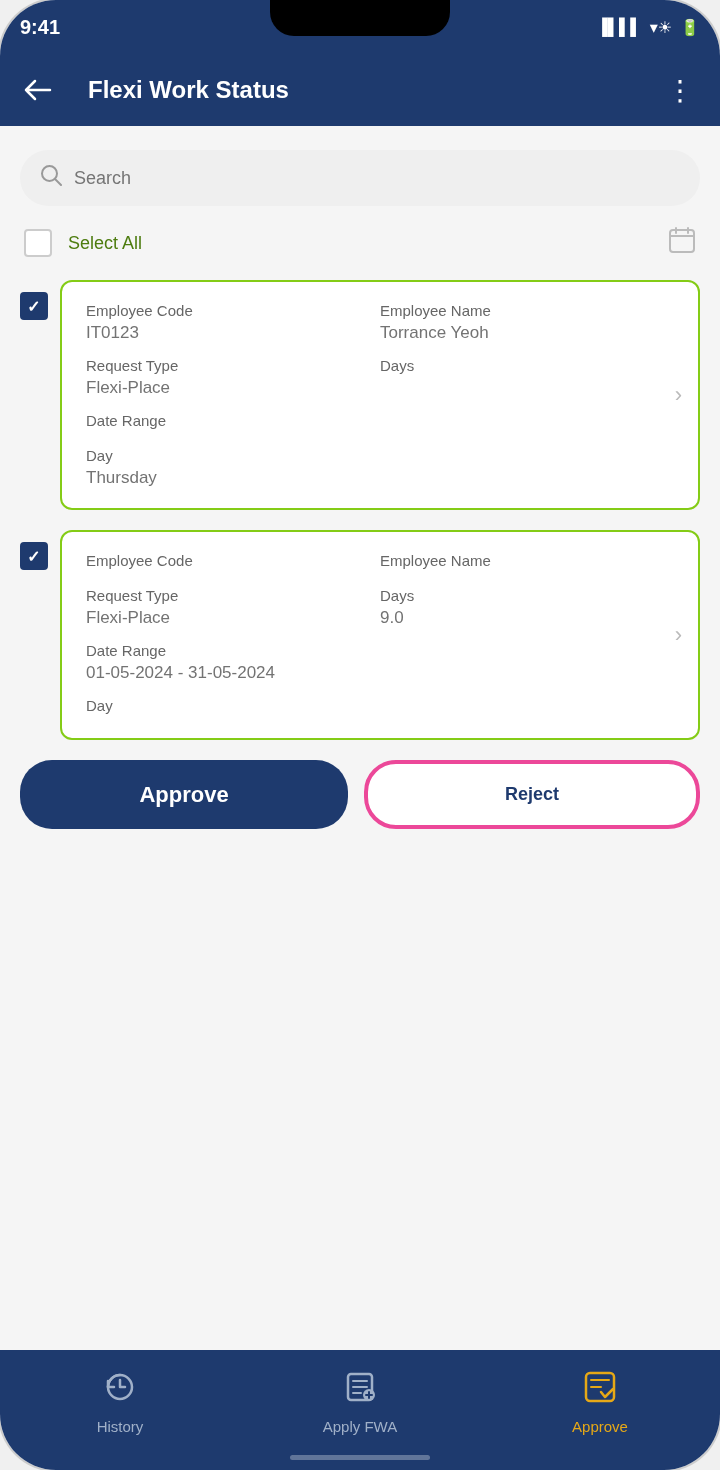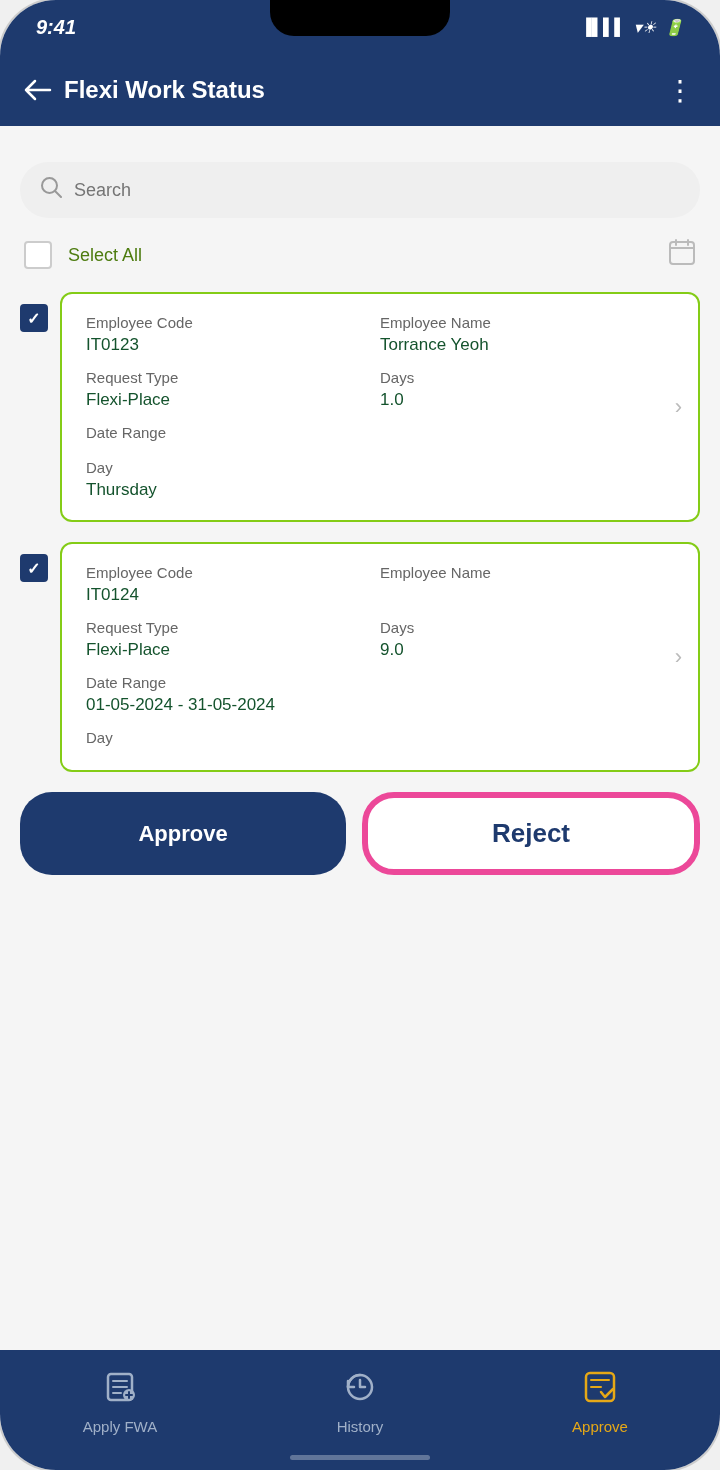--- a/index.html
+++ b/index.html
@@ -24,23 +24,22 @@
       flex-direction: column;
       box-shadow: 0 0 0 2px #ccc;
     }
     
     .status-bar {
       background: #1e3a6e;
       height: 54px;
       display: flex;
       align-items: center;
       justify-content: space-between;
-      padding: 0 36px;
+      padding: 0 20px;
       flex-shrink: 0;
-      font-style: italic;
     }
     .status-time {
       color: #fff;
       font-size: 20px;
       font-weight: 600;
     }
     .status-icons {
       display: flex;
       align-items: center;
       gap: 8px;
@@ -74,33 +73,34 @@
       margin-right: 12px;
       cursor: pointer;
       display: flex;
       align-items: center;
     }
     .header-title {
       color: #fff;
       font-size: 24px;
       font-weight: 600;
       flex: 1;
+      margin-left: 24px;
     }
     .header-menu {
       color: #fff;
       font-size: 28px;
       cursor: pointer;
       letter-spacing: 2px;
     }
     
     .main-content {
       flex: 1;
       background: #f5f5f5;
       overflow-y: auto;
-      padding: 36px 20px;
+      padding: 24px 20px;
       display: flex;
       flex-direction: column;
       gap: 20px;
     }
     
     .search-bar {
       background: #efefef;
       border-radius: 32px;
       display: flex;
       align-items: center;
@@ -186,21 +186,21 @@
     .card-col {
       flex: 1;
     }
     .card-label {
       font-size: 15px;
       color: #666;
       margin-bottom: 4px;
     }
     .card-value {
       font-size: 17px;
-      color: #14532d;
+      color: #737373;
       font-weight: 500;
     }
     .card-chevron {
       position: absolute;
       right: 16px;
       top: 50%;
       transform: translateY(-50%);
       color: #bbb;
       font-size: 22px;
     }
@@ -218,23 +218,23 @@
       border-radius: 32px;
       font-size: 22px;
       font-weight: 700;
       padding: 20px 0;
       cursor: pointer;
     }
     .btn-reject {
       flex: 1;
       background: #fff;
       color: #1e3a6e;
-      border: 6px solid #ec4899;
+      border: 4px solid #ec4899;
       border-radius: 32px;
-      font-size: 26px;
+      font-size: 18px;
       font-weight: 700;
       padding: 20px 0;
       cursor: pointer;
     }
     
     .bottom-nav {
       height: 120px;
       background: #1e3a6e;
       display: flex;
       align-items: center;
@@ -340,21 +340,20 @@
             <div class="card-value">Torrance Yeoh</div>
           </div>
         </div>
         <div class="card-row">
           <div class="card-col">
             <div class="card-label">Request Type</div>
             <div class="card-value">Flexi-Place</div>
           </div>
           <div class="card-col">
             <div class="card-label">Days</div>
-            <div class="card-value">1.0</div>
           </div>
         </div>
         <div class="card-row">
           <div class="card-col">
             <div class="card-label">Date Range</div>
           </div>
         </div>
         <div class="card-row" style="margin-bottom:0">
           <div class="card-col">
             <div class="card-label">Day</div>
@@ -364,21 +363,20 @@
         <div class="card-chevron">›</div>
       </div>
     </div>
 
     <div class="employee-card-row">
       <div class="card-checkbox checkbox checked"></div>
       <div class="employee-card">
         <div class="card-row">
           <div class="card-col">
             <div class="card-label">Employee Code</div>
-            <div class="card-value">IT0124</div>
           </div>
           <div class="card-col">
             <div class="card-label">Employee Name</div>
           </div>
         </div>
         <div class="card-row">
           <div class="card-col">
             <div class="card-label">Request Type</div>
             <div class="card-value">Flexi-Place</div>
           </div>
@@ -403,49 +401,49 @@
     </div>
 
     <div class="action-buttons">
       <button class="btn-approve">Approve</button>
       <button class="btn-reject">Reject</button>
     </div>
 
   </div>
 
   <div class="bottom-nav">
+
+    <div class="nav-item">
+      <span class="nav-icon">
+        <svg width="34" height="34" viewBox="0 0 34 34" fill="none">
+          <circle cx="17" cy="17" r="12" stroke="#a0b0c8" stroke-width="2.5"></circle>
+          <polyline points="17,10 17,17 22,17" stroke="#a0b0c8" stroke-width="2.5" stroke-linecap="round" stroke-linejoin="round"></polyline>
+          <path d="M5 17 A12 12 0 0 1 17 5" stroke="#a0b0c8" stroke-width="2.5" stroke-linecap="round"></path>
+          <polyline points="5,11 5,17 11,17" stroke="#a0b0c8" stroke-width="2.5" stroke-linecap="round" stroke-linejoin="round"></polyline>
+        </svg>
+      </span>
+      <span class="nav-label">History</span>
+    </div>
 
     <div class="nav-item">
       <span class="nav-icon">
         <svg width="34" height="34" viewBox="0 0 34 34" fill="none">
           <rect x="5" y="4" width="24" height="26" rx="3" stroke="#a0b0c8" stroke-width="2.5"></rect>
           <line x1="10" y1="11" x2="24" y2="11" stroke="#a0b0c8" stroke-width="2" stroke-linecap="round"></line>
           <line x1="10" y1="17" x2="24" y2="17" stroke="#a0b0c8" stroke-width="2" stroke-linecap="round"></line>
           <line x1="10" y1="23" x2="18" y2="23" stroke="#a0b0c8" stroke-width="2" stroke-linecap="round"></line>
           <circle cx="26" cy="25" r="6" fill="#a0b0c8"></circle>
           <line x1="26" y1="22" x2="26" y2="28" stroke="#1e3a6e" stroke-width="2" stroke-linecap="round"></line>
           <line x1="23" y1="25" x2="29" y2="25" stroke="#1e3a6e" stroke-width="2" stroke-linecap="round"></line>
         </svg>
       </span>
       <span class="nav-label">Apply FWA</span>
     </div>
 
     <div class="nav-item">
-      <span class="nav-icon">
-        <svg width="34" height="34" viewBox="0 0 34 34" fill="none">
-          <circle cx="17" cy="17" r="12" stroke="#a0b0c8" stroke-width="2.5"></circle>
-          <polyline points="17,10 17,17 22,17" stroke="#a0b0c8" stroke-width="2.5" stroke-linecap="round" stroke-linejoin="round"></polyline>
-          <path d="M5 17 A12 12 0 0 1 17 5" stroke="#a0b0c8" stroke-width="2.5" stroke-linecap="round"></path>
-          <polyline points="5,11 5,17 11,17" stroke="#a0b0c8" stroke-width="2.5" stroke-linecap="round" stroke-linejoin="round"></polyline>
-        </svg>
-      </span>
-      <span class="nav-label">History</span>
-    </div>
-
-    <div class="nav-item">
       <span class="nav-icon active">
         <svg width="34" height="34" viewBox="0 0 34 34" fill="none">
           <rect x="3" y="3" width="28" height="28" rx="4" stroke="#e6a817" stroke-width="2.5"></rect>
           <line x1="8" y1="10" x2="26" y2="10" stroke="#e6a817" stroke-width="2" stroke-linecap="round"></line>
           <line x1="8" y1="17" x2="18" y2="17" stroke="#e6a817" stroke-width="2" stroke-linecap="round"></line>
           <polyline points="18,22 22,27 30,19" stroke="#e6a817" stroke-width="2.5" stroke-linecap="round" stroke-linejoin="round"></polyline>
         </svg>
       </span>
       <span class="nav-label active">Approve</span>
     </div>

